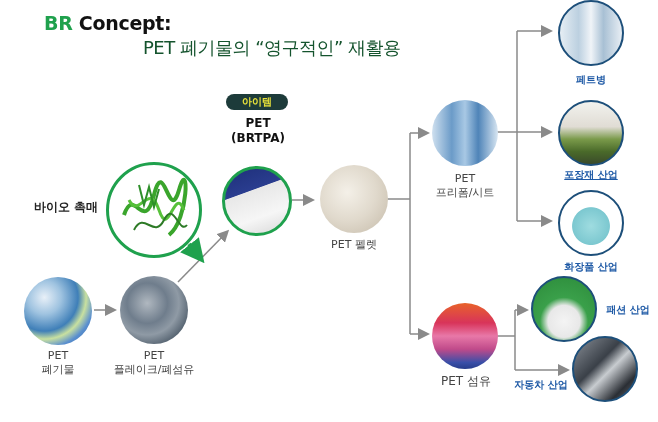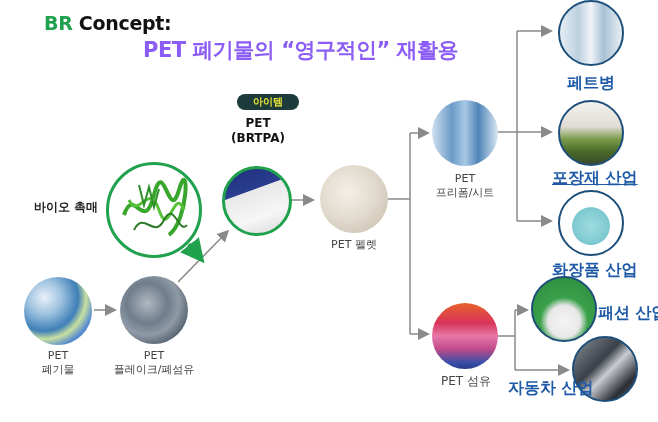--- a/index.html
+++ b/index.html
@@ -1,23 +1,23 @@
 <!DOCTYPE html>
 <html><head>
 <meta charset="utf-8">
 <style>
   html,body{margin:0;padding:0;background:#ffffff;}
   body{width:658px;height:422px;position:relative;overflow:hidden;font-family:"DejaVu Sans","Liberation Sans",sans-serif;}
   .abs{position:absolute;}
   .title1{left:44px;top:12px;font-size:19px;font-weight:bold;color:#111;letter-spacing:-0.3px;}
   .title1 .br{color:#1fa14d;}
-  .title2{left:143px;top:36px;font-size:21px;font-weight:bold;color:#8b5cf6;letter-spacing:-0.5px;white-space:nowrap;}
+  .title2{left:143px;top:36px;font-size:18px;font-weight:normal;color:#14532d;letter-spacing:-0.5px;white-space:nowrap;}
   .lbl{font-size:11px;color:#444;text-align:center;line-height:14px;white-space:nowrap;}
   .lbl-dark{font-size:12px;color:#222;text-align:center;line-height:15px;font-weight:bold;white-space:nowrap;}
-  .lbl-blue{font-size:16px;color:#1f5aa6;font-weight:bold;text-align:center;white-space:nowrap;}
+  .lbl-blue{font-size:10px;color:#1f5aa6;font-weight:bold;text-align:center;white-space:nowrap;}
   .circle{border-radius:50%;overflow:hidden;box-sizing:border-box;}
   .badge{background:#1d3b3a;color:#e8e23a;font-size:10px;font-weight:bold;border-radius:9px;text-align:center;line-height:16px;}
   svg.wires{position:absolute;left:0;top:0;}
 </style>
 </head>
 <body>
 
 <svg class="wires" width="658" height="422">
   <defs>
     <marker id="ah" markerWidth="8" markerHeight="8" refX="6" refY="4" orient="auto">
@@ -75,21 +75,21 @@
 </div>
 <div class="abs circle" style="left:106px;top:162px;width:96px;height:96px;border:3px solid #1fa14d;background:#ffffff;">
   <svg width="90" height="90" viewBox="0 0 90 90">
     <path d="M15 50 C25 20,35 70,45 30 S60 60,70 25 S80 55,60 70" stroke="#3aa52c" stroke-width="4" fill="none"></path>
     <path d="M20 35 C30 55,40 15,50 45 S65 20,75 45" stroke="#57c13a" stroke-width="3" fill="none"></path>
     <path d="M25 65 C35 45,45 75,55 55 S70 70,78 60" stroke="#2d7a26" stroke-width="2" fill="none"></path>
     <path d="M30 20 L35 40 L40 22 L45 42 L50 24" stroke="#2e8f2a" stroke-width="2" fill="none"></path>
   </svg>
 </div>
 
-<div class="abs badge" style="left:226px;top:94px;width:62px;margin-left:11px;">아이템</div>
+<div class="abs badge" style="left:226px;top:94px;width:62px;">아이템</div>
 <div class="abs lbl-dark" style="left:216px;top:116px;width:84px;font-weight:bold;color:#111;">
   <div>PET</div>
   <div>(BRTPA)</div>
 </div>
 <div class="abs circle" style="left:222px;top:166px;width:70px;height:70px;border:3px solid #1fa14d;background:linear-gradient(160deg,#1e2f7a 0%,#2a3d8f 35%,#e8e8e8 36%,#f6f6f6 70%,#d8d8d8 100%);"></div>
 
 <div class="abs circle" style="left:320px;top:165px;width:68px;height:68px;background:radial-gradient(circle at 40% 40%,#f4f0e8 0%,#e0d9cc 50%,#cfc6b6 80%,#b8b0a0 100%);"></div>
 <div class="abs lbl" style="left:318px;top:238px;width:72px;">PET 펠렛</div>
 
 <div class="abs circle" style="left:432px;top:100px;width:66px;height:66px;background:linear-gradient(90deg,#cfe0ef 0%,#6b9bc8 30%,#a8c8e4 50%,#4f84b8 70%,#d8e6f2 100%);"></div>

